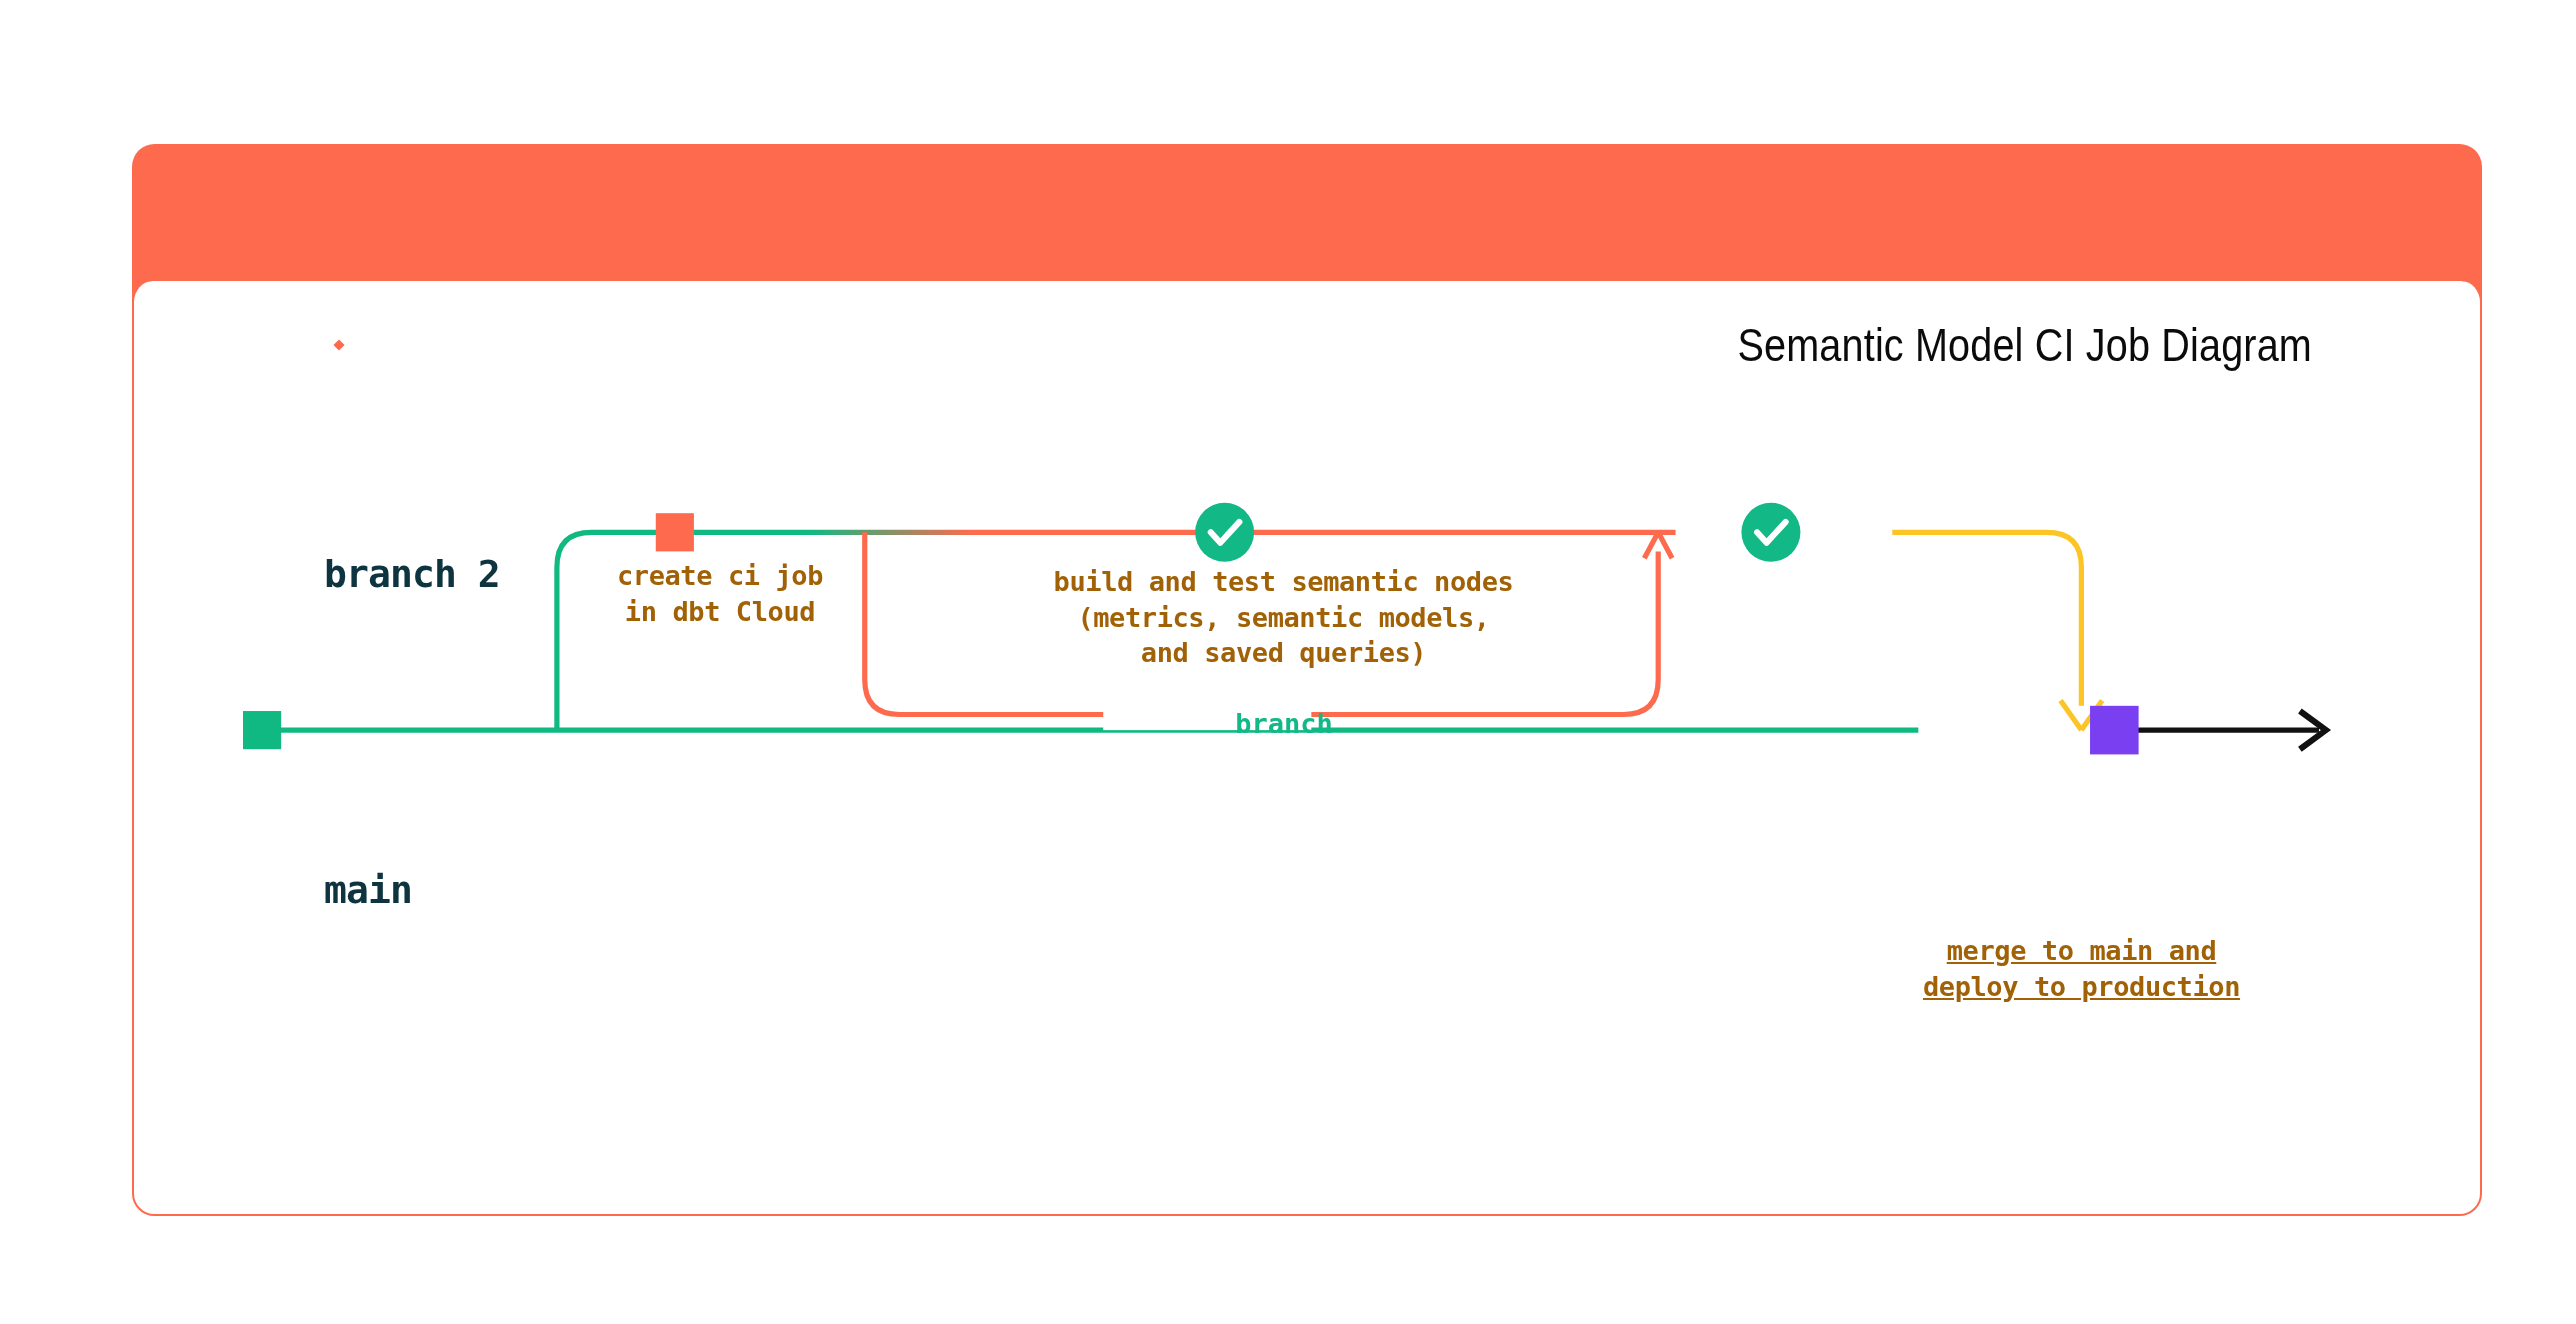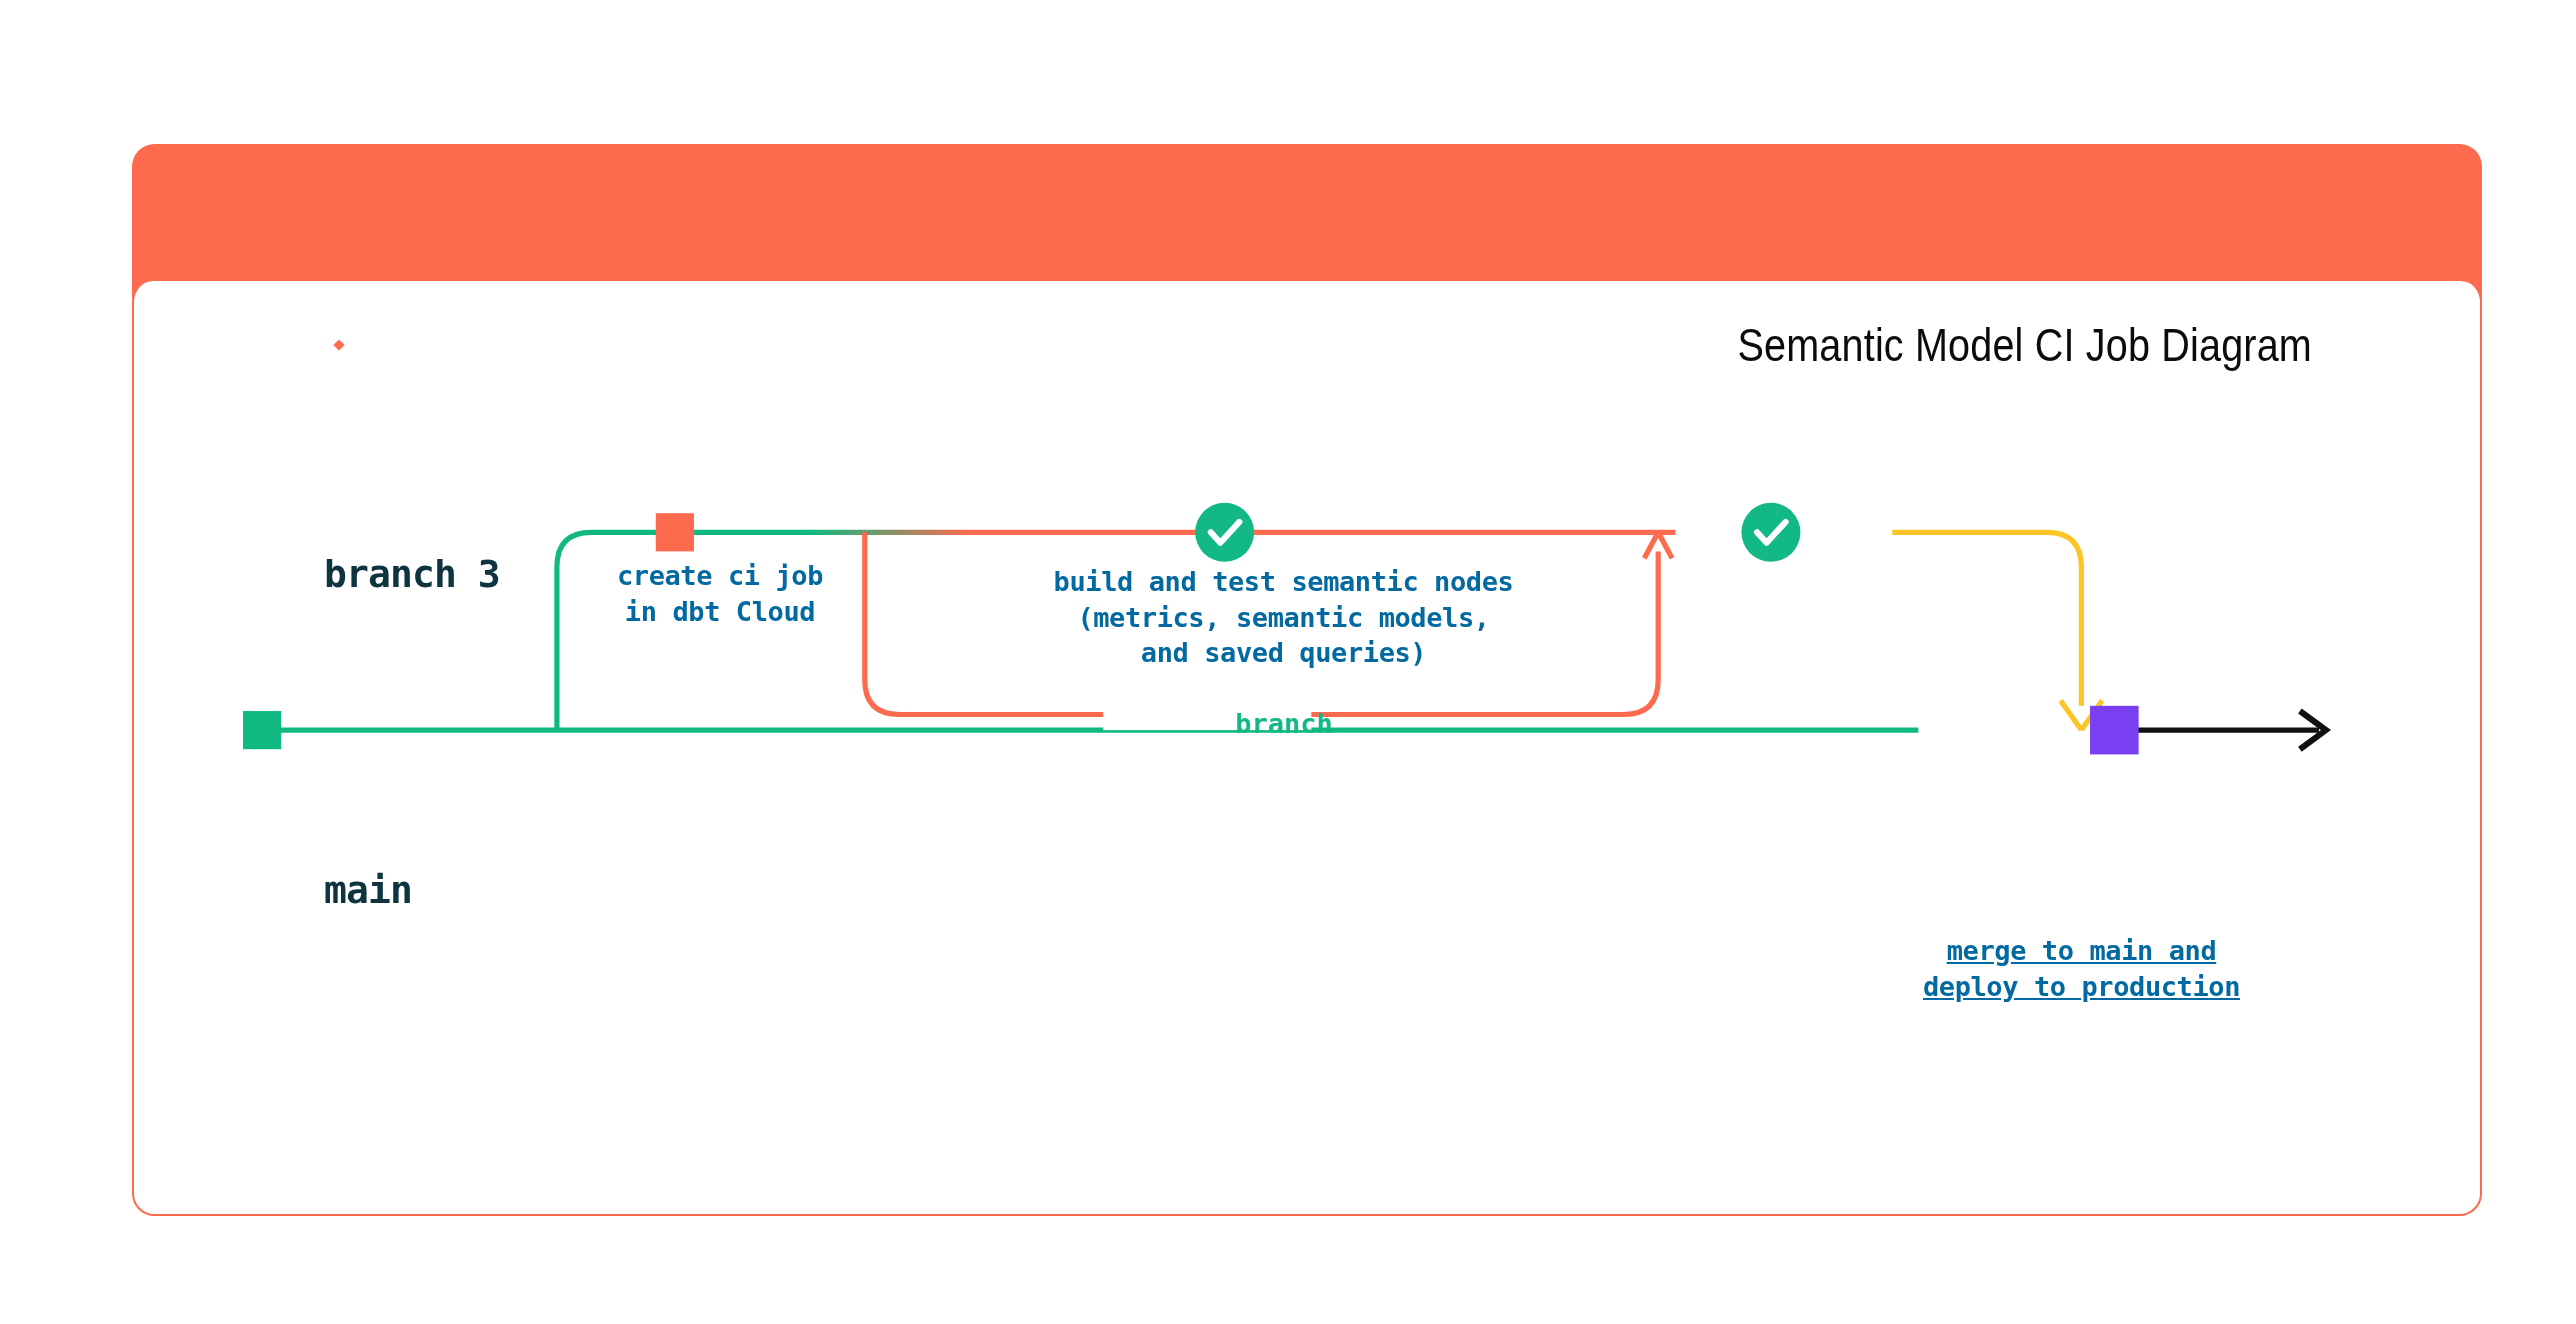--- a/index.html
+++ b/index.html
@@ -97,21 +97,21 @@
     left: 132px;
     top: 260px;
     width: 2350px;
     height: 944px;
   }
 
   
   .lbl {
     position: absolute;
     font-family: "DejaVu Sans Mono", "Liberation Mono", monospace;
-    color: #0369a1;
+    color: #a16207;
     font-weight: 700;
     text-align: center;
     white-space: pre;
     line-height: 1.32;
     letter-spacing: -0.4px;
   }
 
   .branch-name {
     position: absolute;
     font-family: "DejaVu Sans Mono", "Liberation Mono", monospace;
@@ -210,21 +210,21 @@
     </g>
 
     <g>
       <circle cx="1890" cy="300" r="34" fill="#12b886"></circle>
       <path d="M 1874 300 L 1885 312 L 1907 288" fill="none" stroke="#ffffff" stroke-width="7" stroke-linecap="round" stroke-linejoin="round"></path>
     </g>
 
     <rect x="2258" y="500" width="56" height="56" fill="#7b3ff2"></rect>
   </svg>
 
-  <div class="branch-name" id="branch1-label">branch 3</div>
+  <div class="branch-name" id="branch1-label">branch 2</div>
   <div class="branch-name" id="main-label">main</div>
 
   <div class="lbl" id="node-create-label">create ci job
 in dbt Cloud</div>
 
   <div class="lbl" id="node-build-label">build and test semantic nodes
 (metrics, semantic models,
 and saved queries)</div>
 
   <div class="lbl" id="loop-success-label">branch</div>

